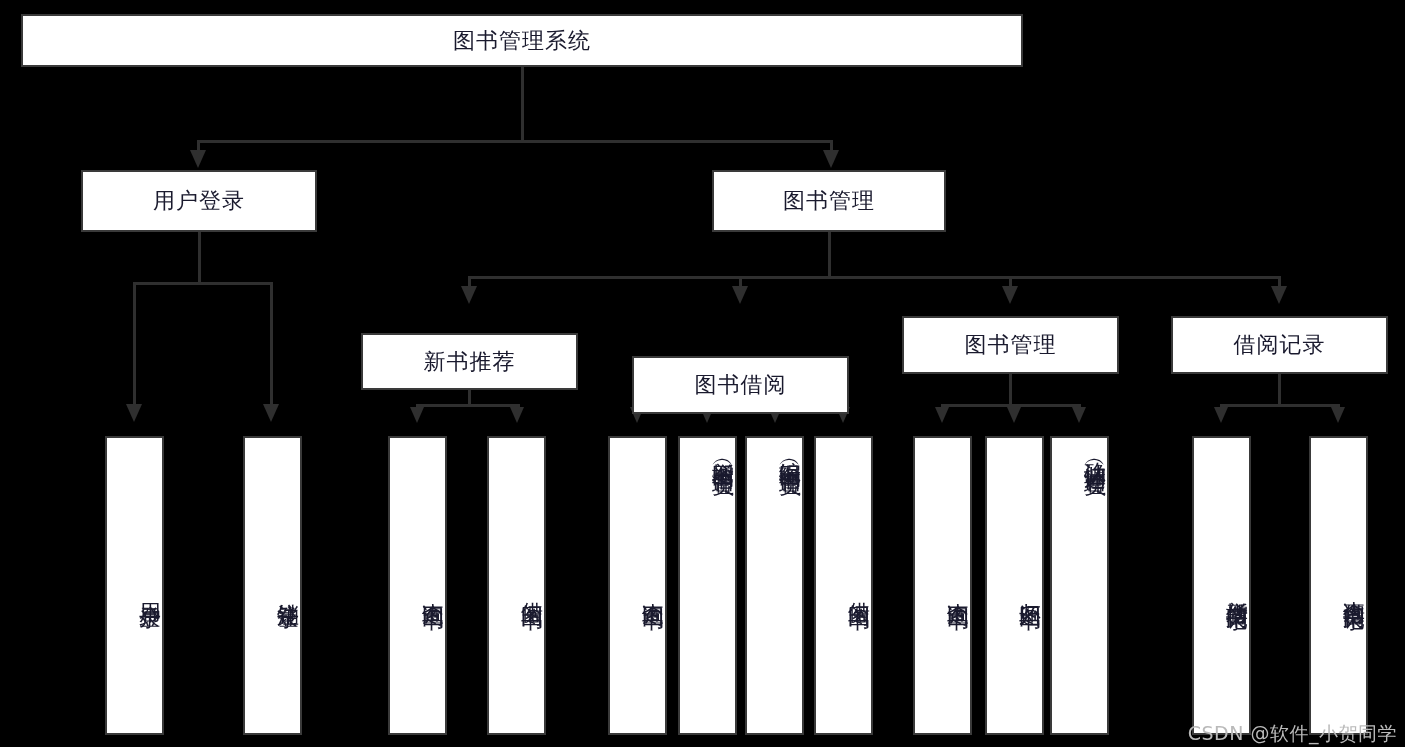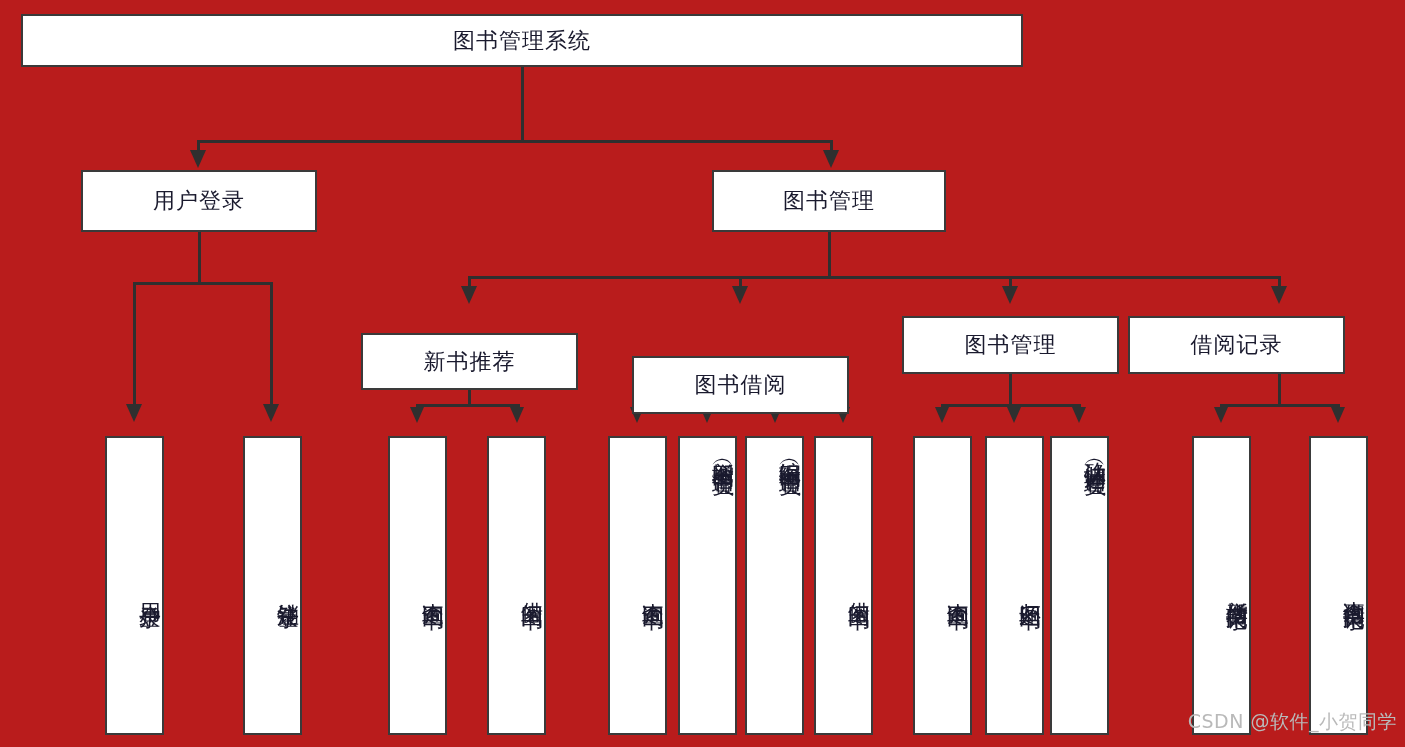--- a/index.html
+++ b/index.html
@@ -4,21 +4,21 @@
 <style>
   html,body{margin:0;padding:0;background:#ffffff;}
   body{
     font-family:"DejaVu Sans","Liberation Sans",sans-serif;
     -webkit-font-smoothing:antialiased;
   }
   #stage{
     position:relative;
     width:1405px;
     height:747px;
-    background:#b91c1c;
+    background:#000000;
     overflow:hidden;
   }
   
   .node{
     position:absolute;
     box-sizing:border-box;
     background:#ffffff;
     border:2.5px solid #3a3a3a;
     display:flex;
     align-items:center;
@@ -68,21 +68,21 @@
   }
   .arrow.sm{
     border-left:7px solid transparent;
     border-right:7px solid transparent;
     border-top:16px solid #2f2f2f;
   }
   
   #watermark{
     position:absolute;
     right:8px;
-    bottom:12px;
+    bottom:0;
     font-size:19px;
     color:#b9b9b9;
     letter-spacing:0.5px;
     white-space:nowrap;
     pointer-events:none;
     font-family:"DejaVu Sans","Liberation Sans",sans-serif;
   }
 </style>
 </head>
 <body>
@@ -161,21 +161,21 @@
 
   <div class="node h" style="left:361px;top:333px;width:217px;height:57px;">
     <span>新书推荐</span>
   </div>
   <div class="node h" style="left:632px;top:316px;width:217px;height:58px;margin-top:40px;">
     <span>图书借阅</span>
   </div>
   <div class="node h" style="left:902px;top:316px;width:217px;height:58px;">
     <span>图书管理</span>
   </div>
-  <div class="node h" style="left:1128px;top:316px;width:217px;height:58px;">
+  <div class="node h" style="left:1171px;top:316px;width:217px;height:58px;">
     <span>借阅记录</span>
   </div>
 
   <div class="node v mid" style="left:105px;top:436px;width:59px;height:299px;">
     <span class="vtext">用户登录</span>
   </div>
   <div class="node v mid" style="left:243px;top:436px;width:59px;height:299px;">
     <span class="vtext">注销登录</span>
   </div>
 

